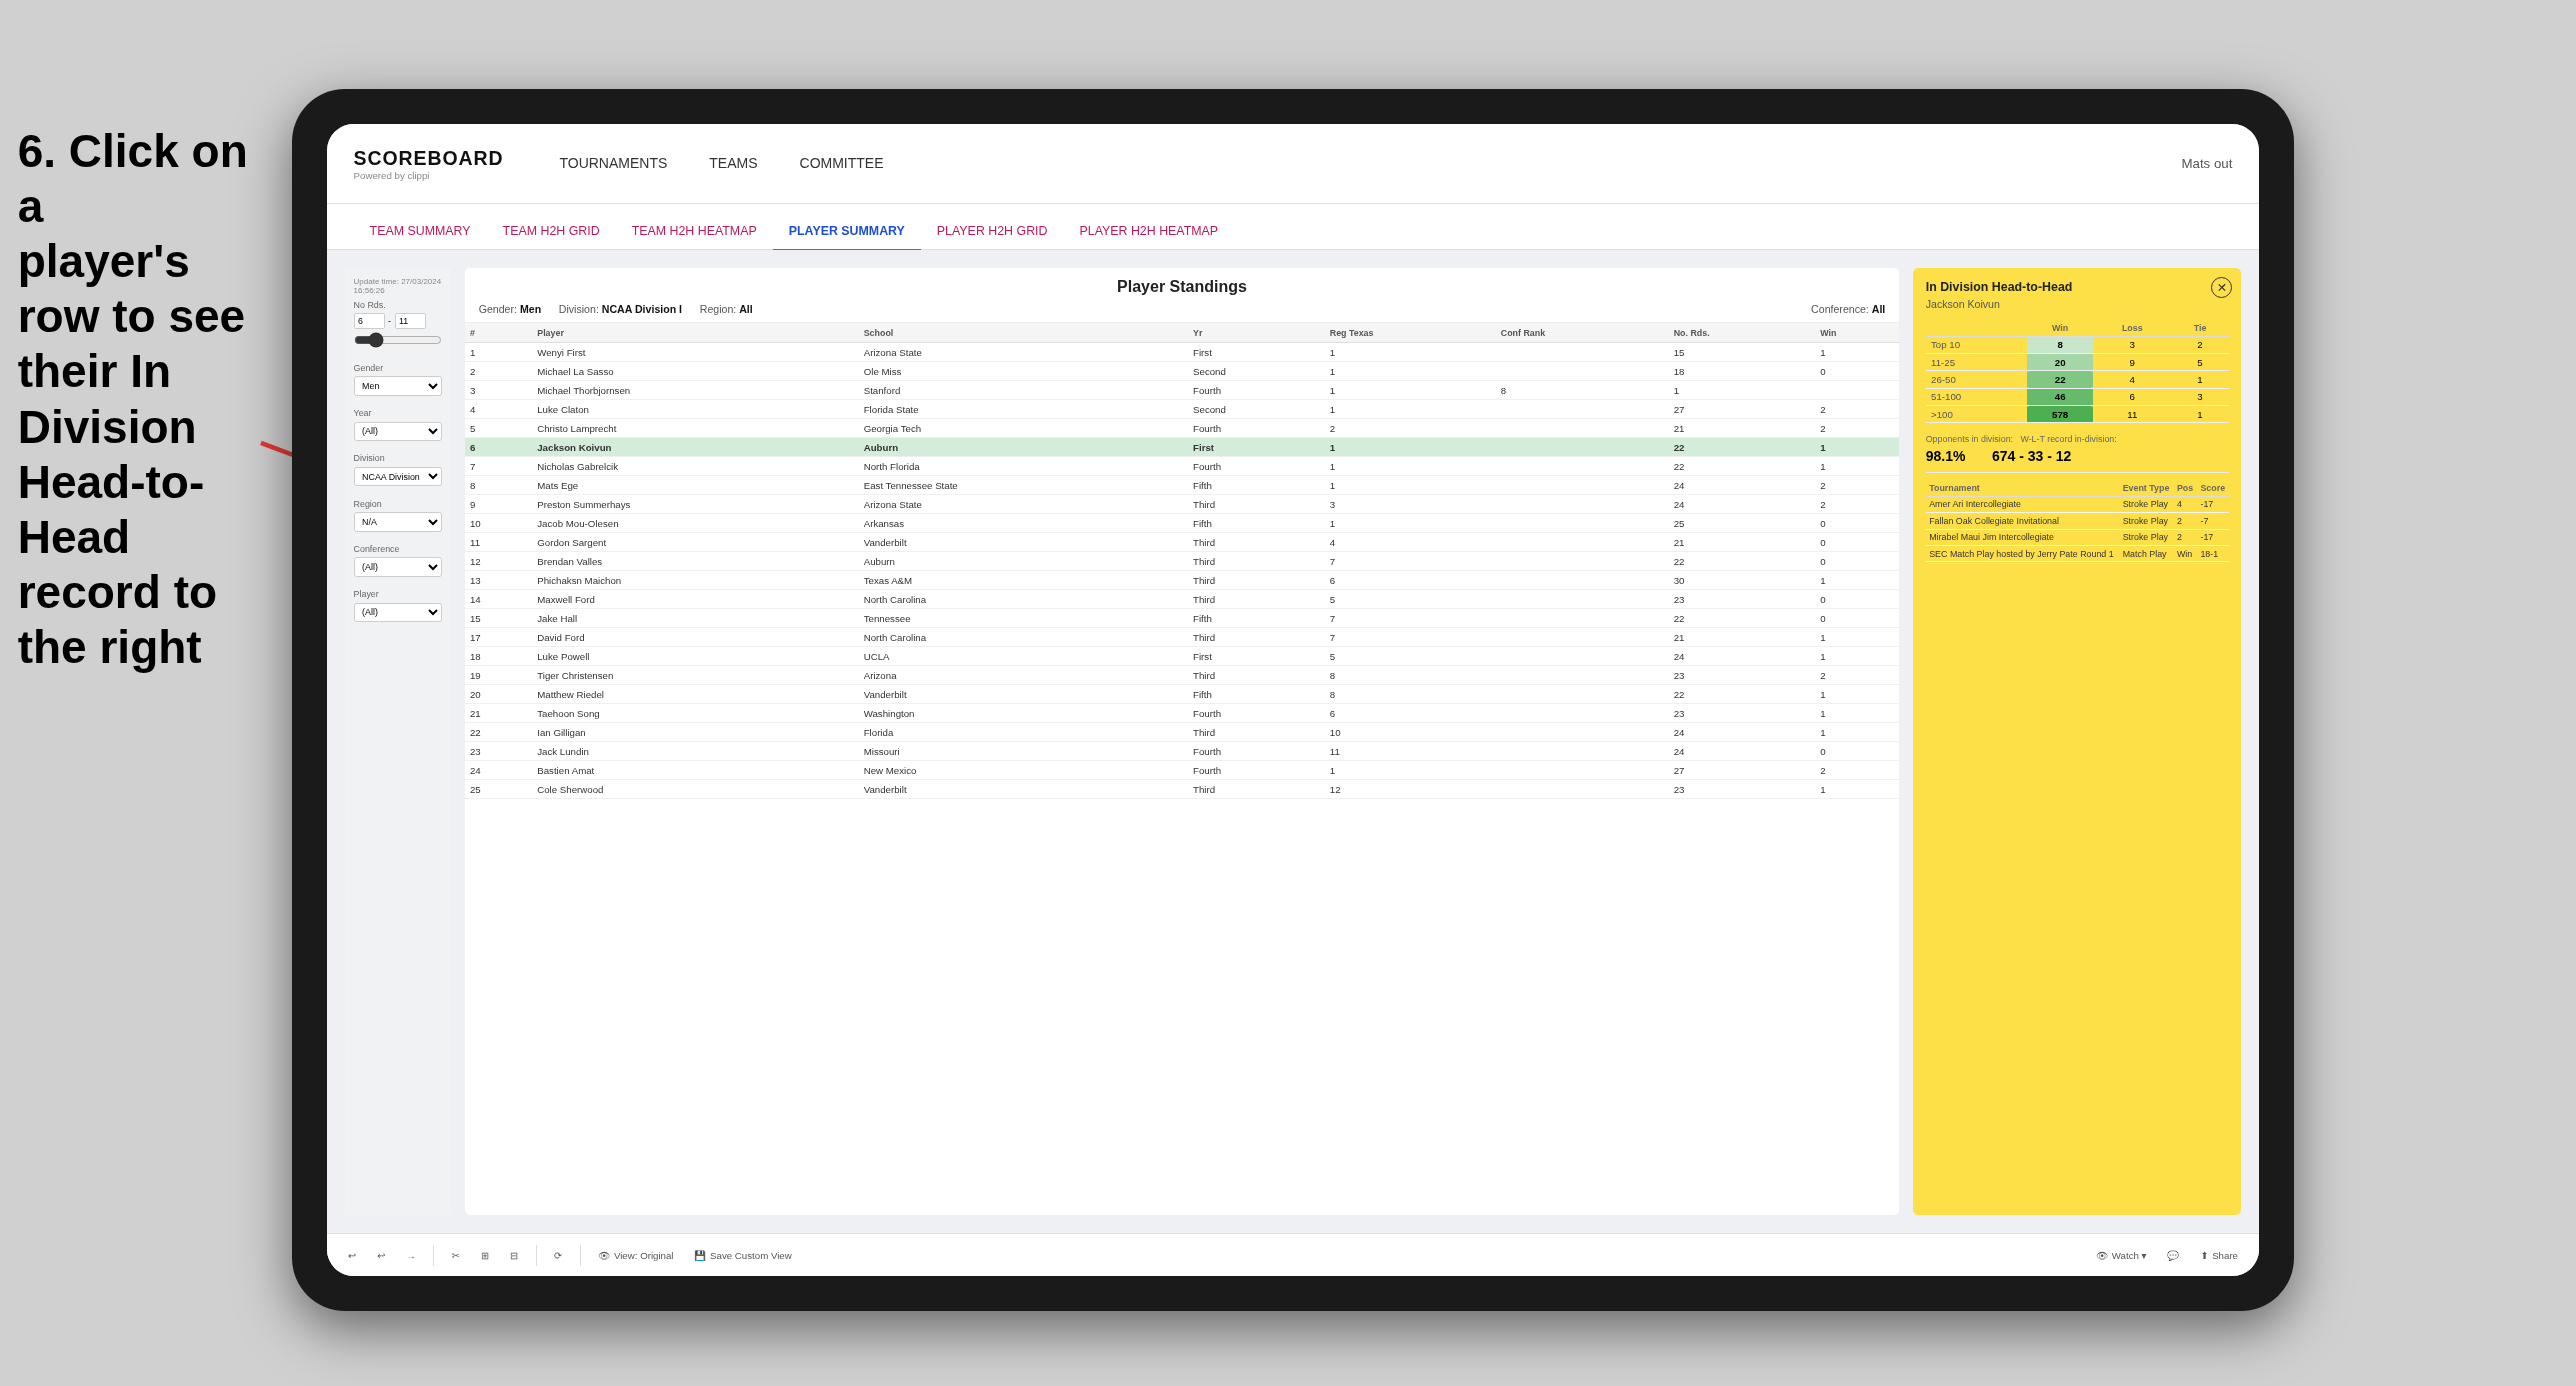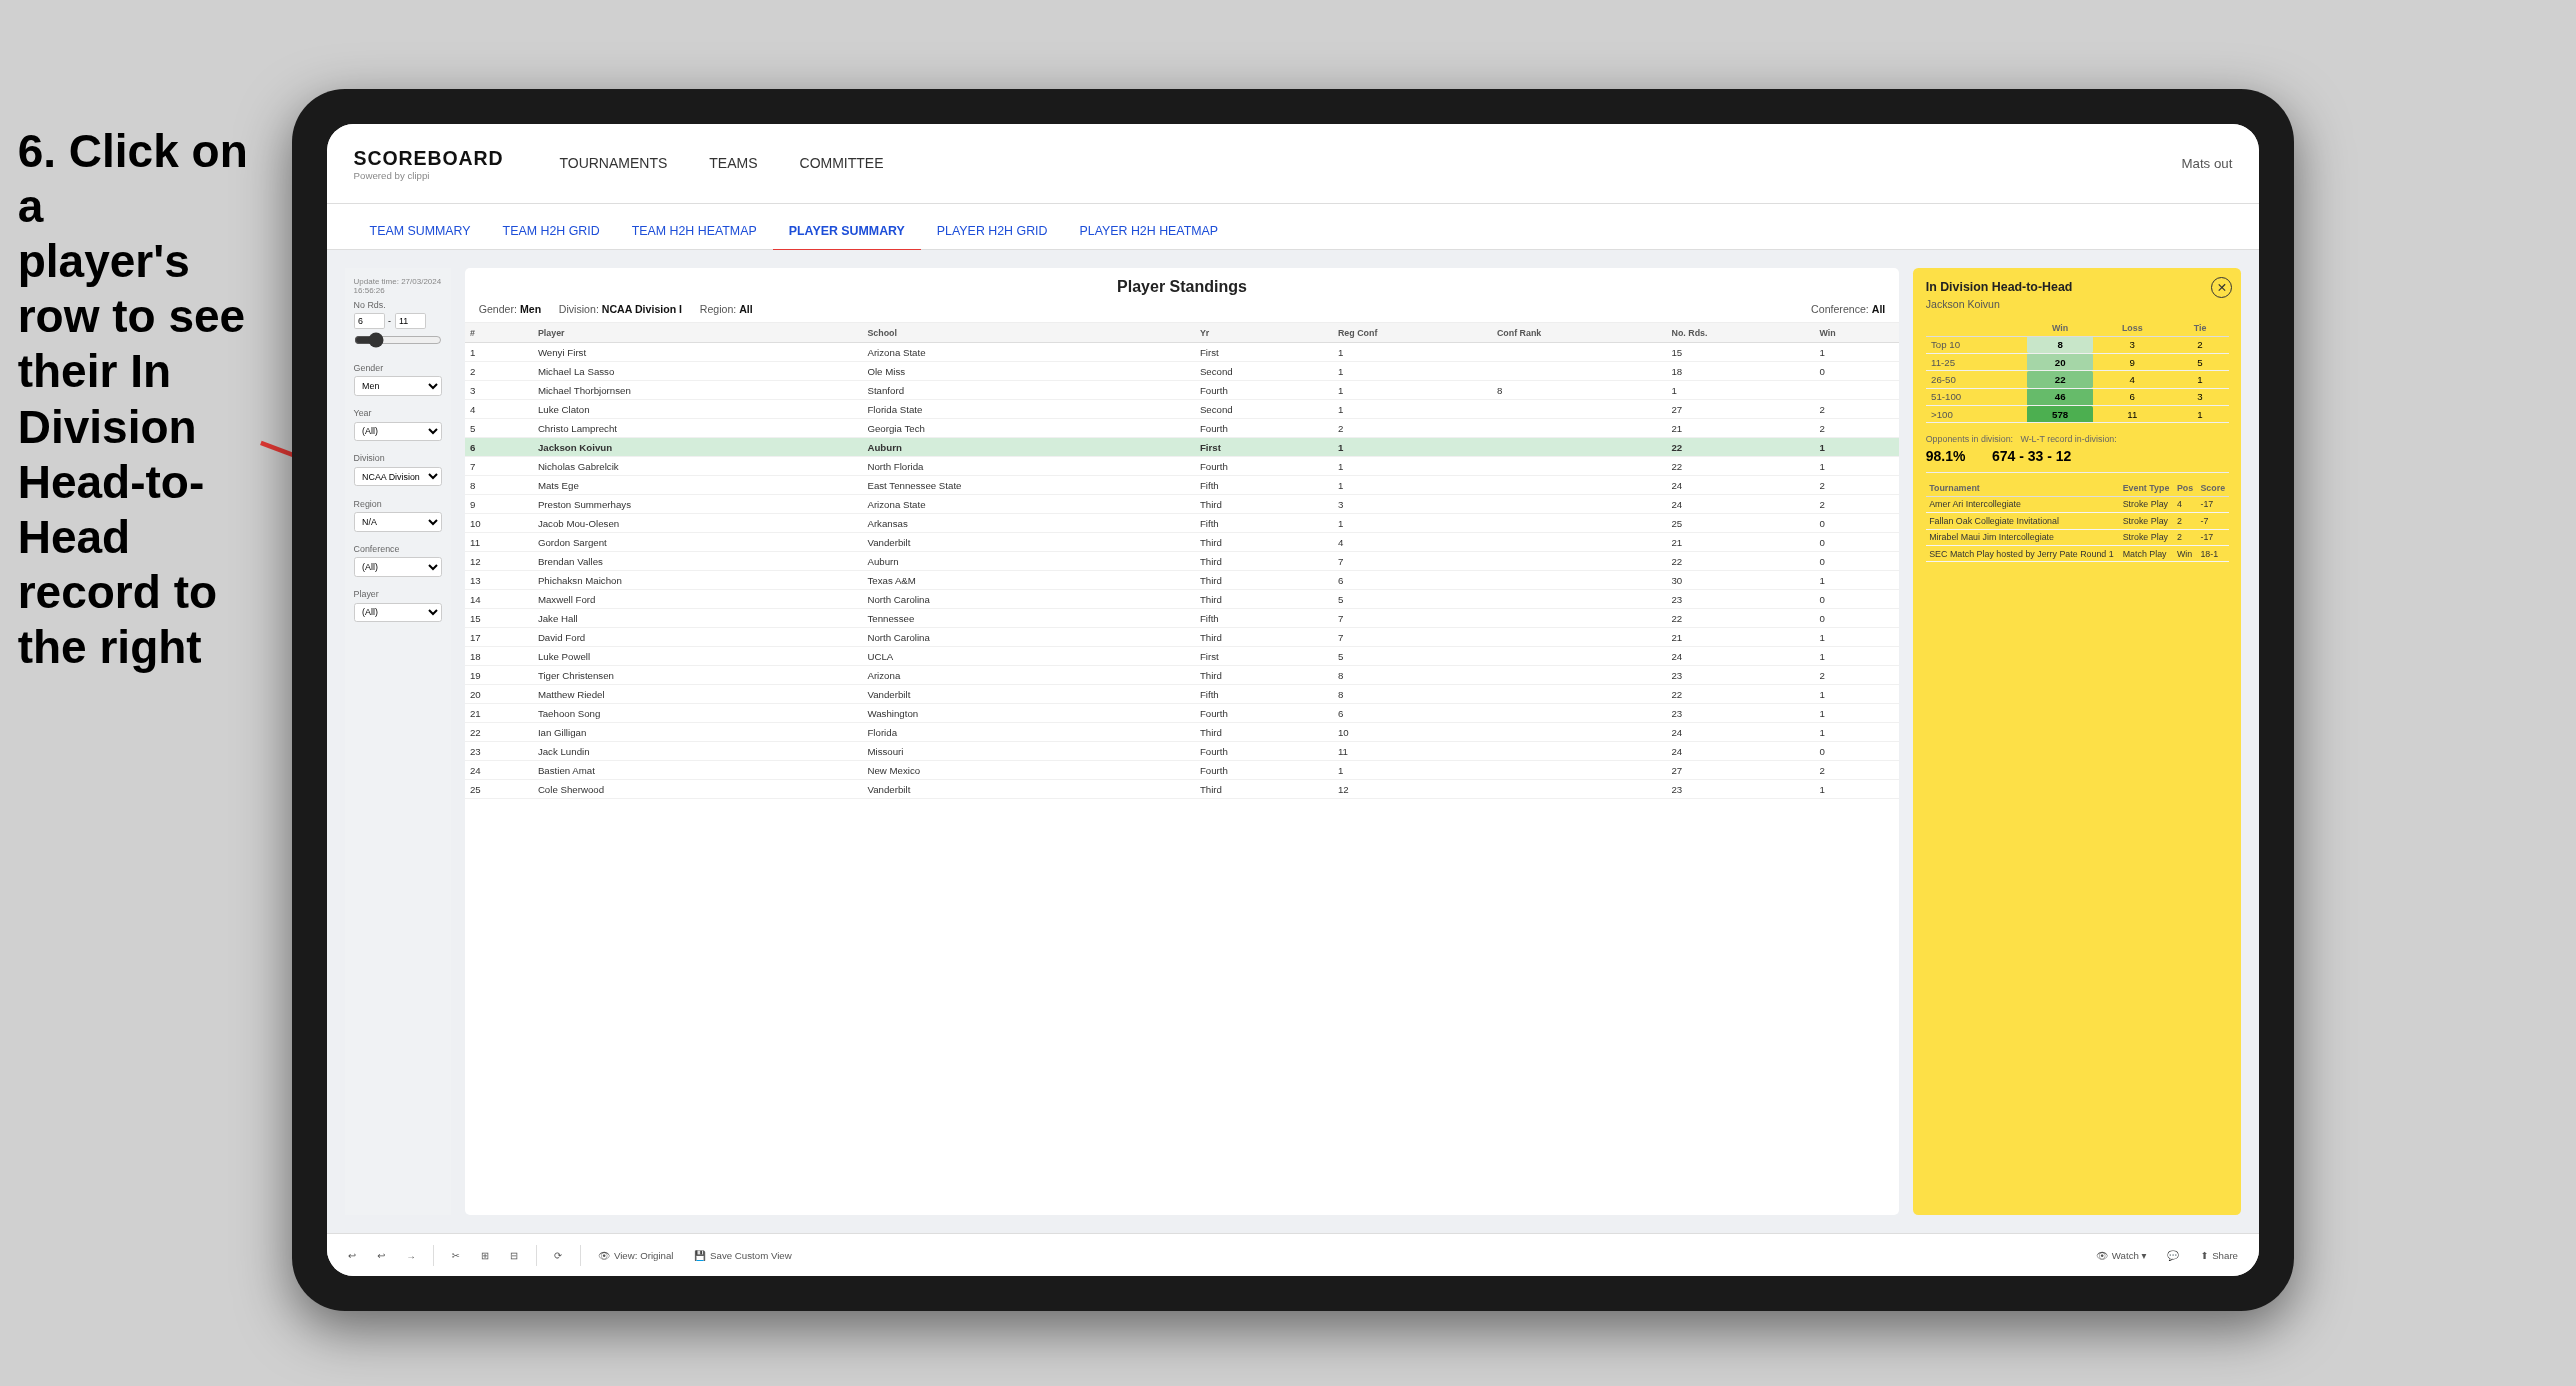--- a/index.html
+++ b/index.html
@@ -108,21 +108,21 @@
       padding: 0 26.6px;
       display: flex;
       height: 46px;
       align-items: flex-end;
       flex-shrink: 0;
     }
 
     .sub-nav-item {
       padding: 0 16px 10.6px;
       font-size: 12.4px;
-      color: #1d4ed8;
+      color: #be185d;
       cursor: pointer;
       border-bottom: 2.7px solid transparent;
       margin-bottom: -1.8px;
     }
 
     .sub-nav-item.active {
       color: #1d4ed8;
       border-bottom: 2.7px solid #e53935;
       font-weight: bold;
     }
@@ -539,21 +539,21 @@
           </div>
         </div>
         <div class="standings-table">
           <table>
             <thead>
               <tr>
                 <th>#</th>
                 <th>Player</th>
                 <th>School</th>
                 <th>Yr</th>
-                <th>Reg Conf</th>
+                <th>Reg Texas</th>
                 <th>Conf Rank</th>
                 <th>No. Rds.</th>
                 <th>Win</th>
               </tr>
             </thead>
             <tbody id="standings-tbody">
             <tr>
     <td>1</td>
     <td>Wenyi First</td>
     <td>Arizona State</td>

